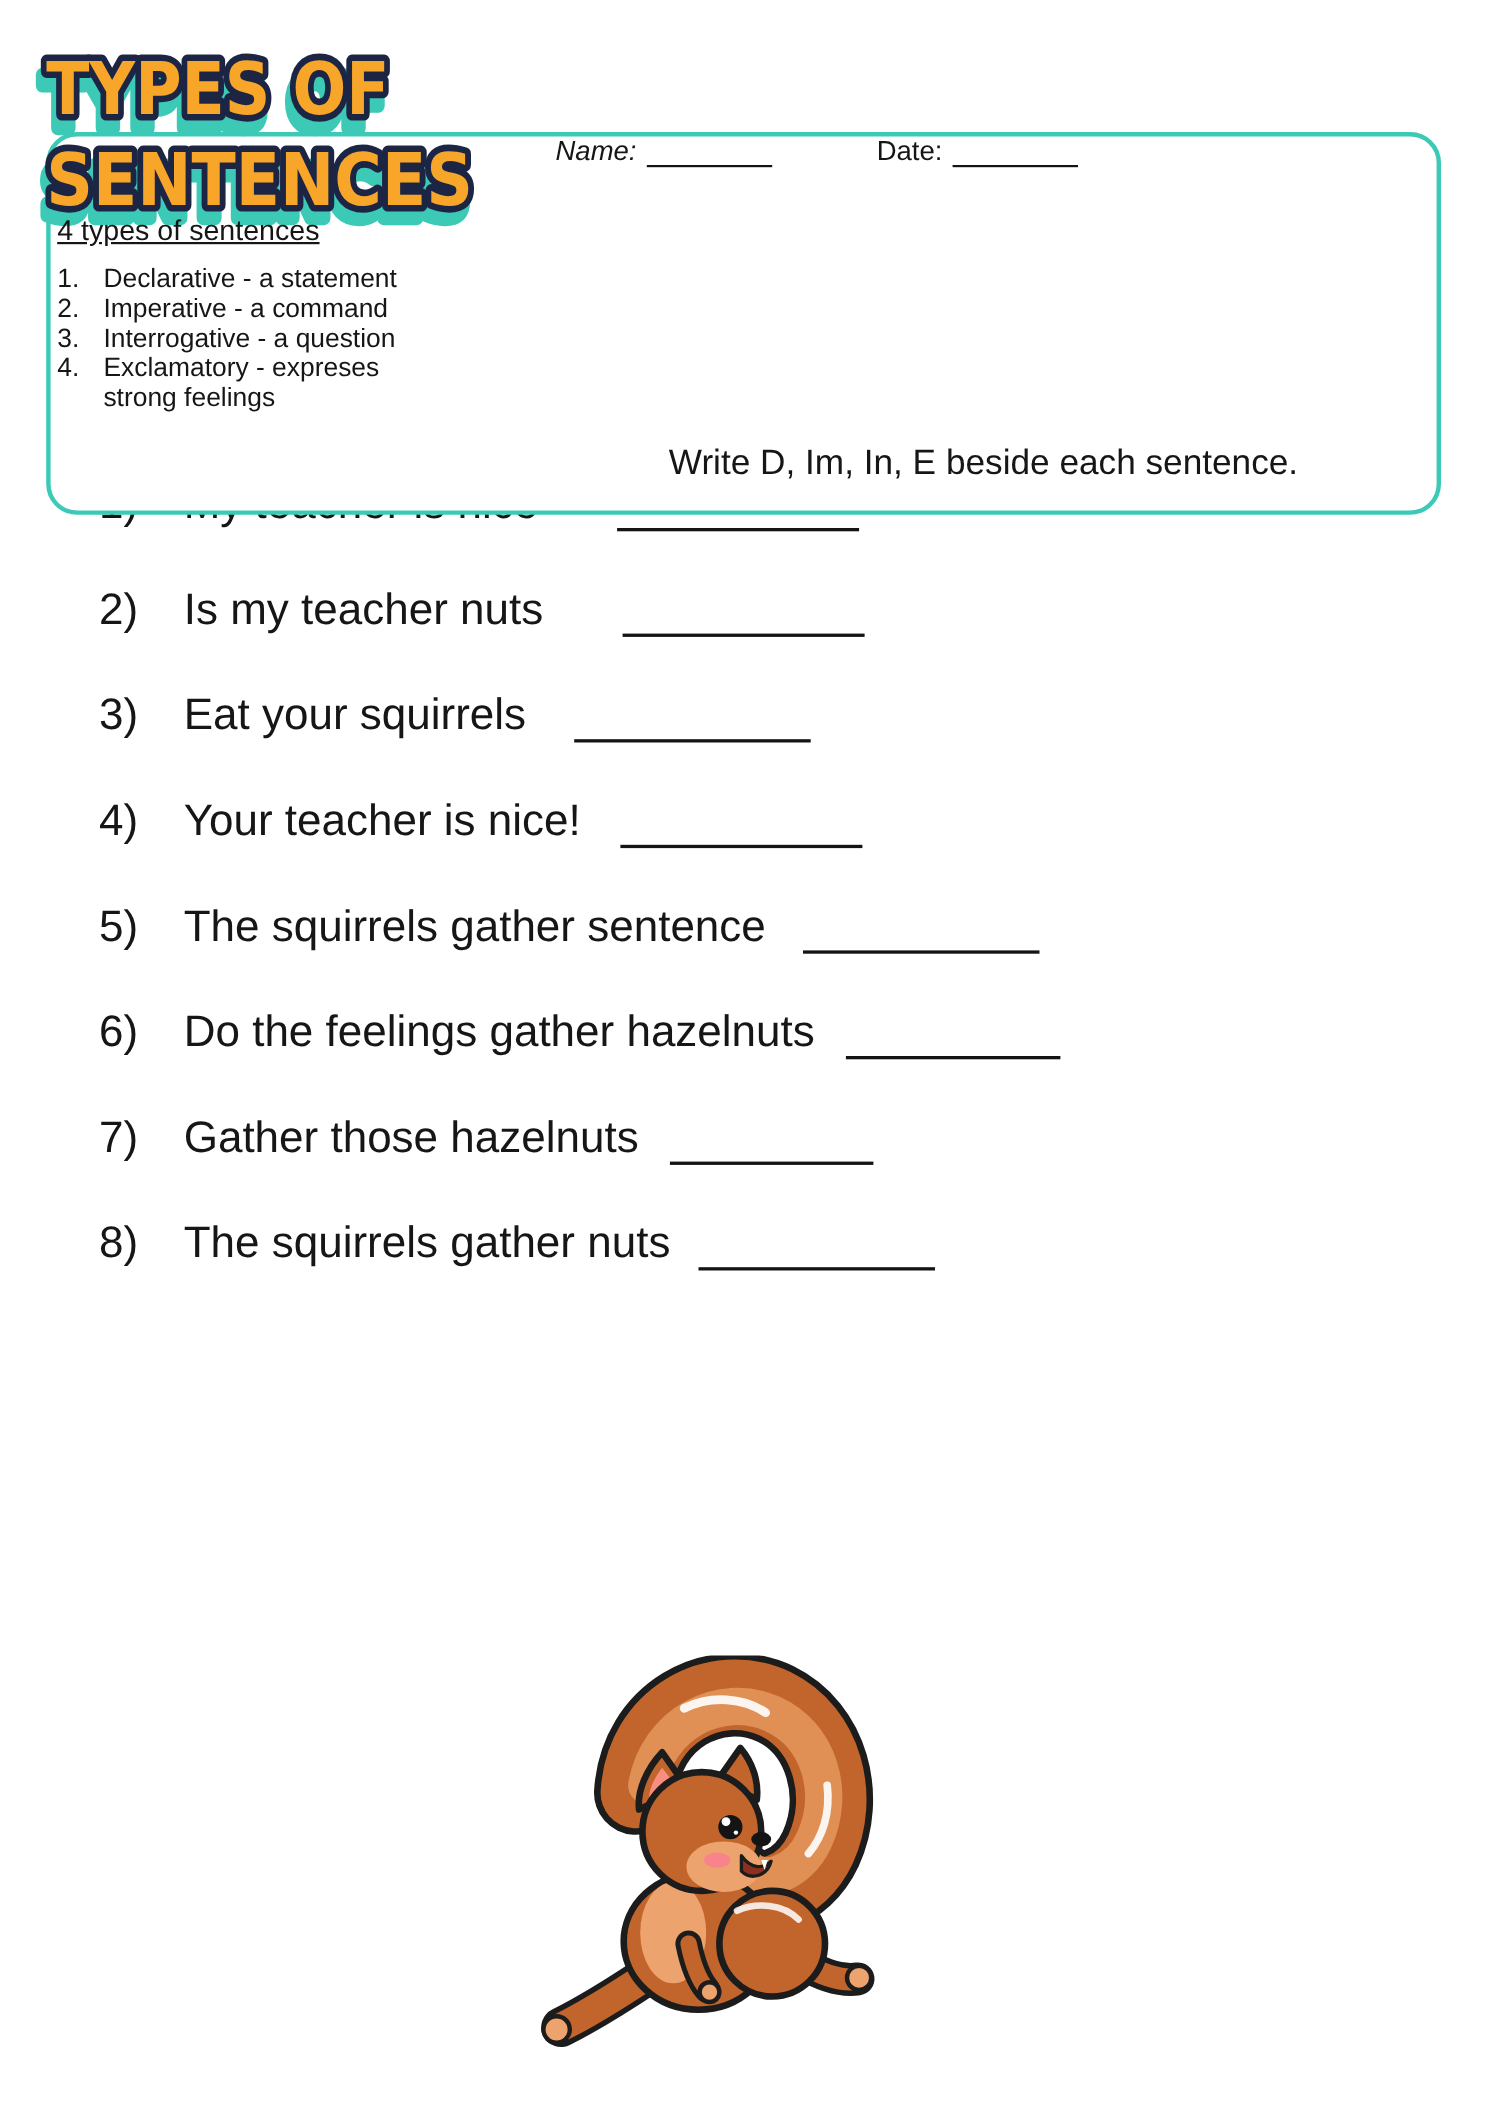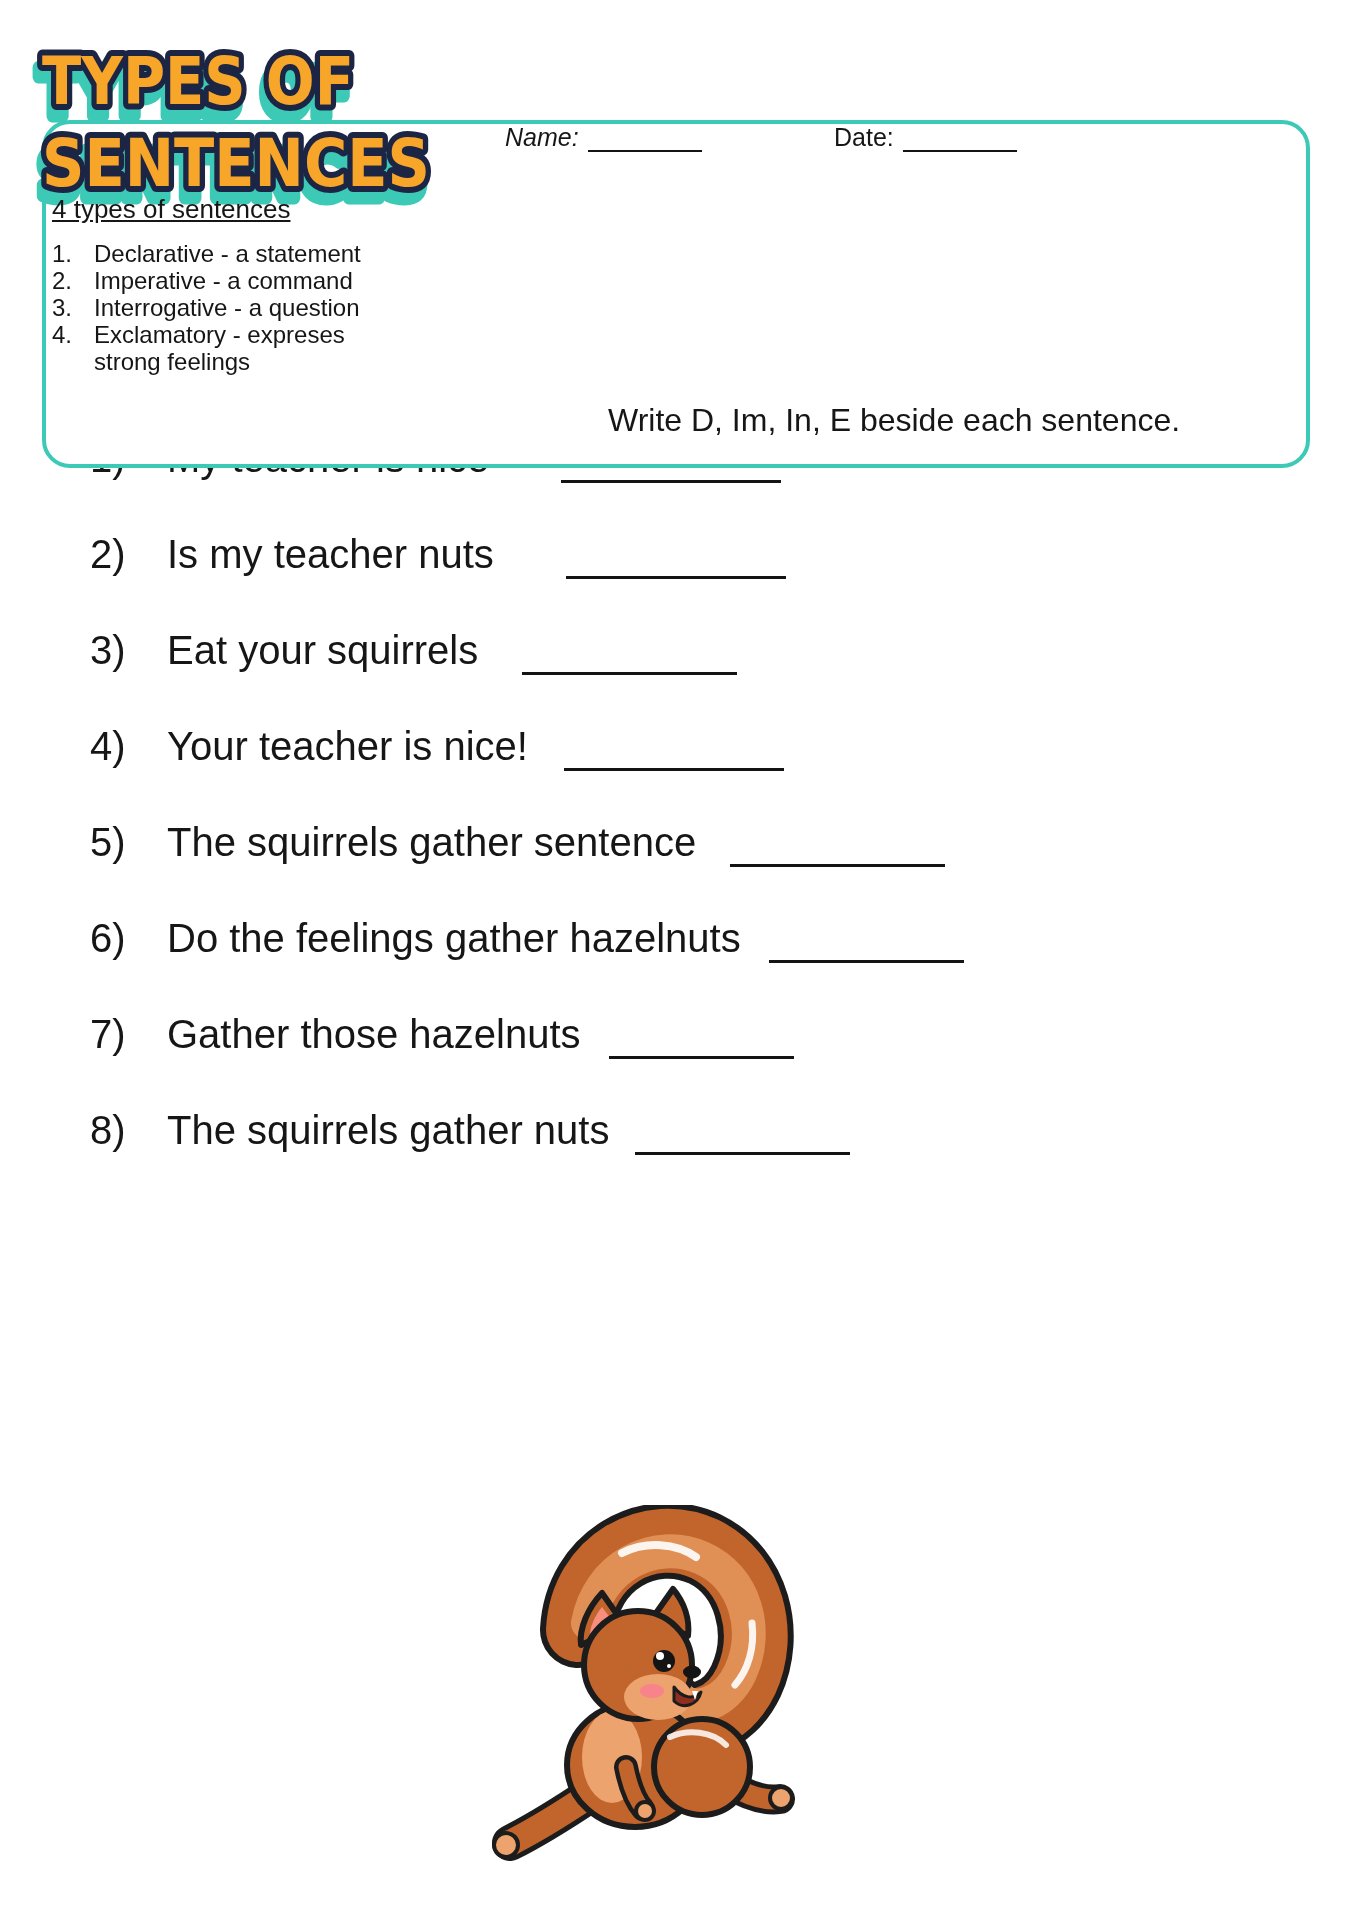--- a/index.html
+++ b/index.html
@@ -11,21 +11,21 @@
   
   .info-box {
     position:absolute; left:42px; top:120px; width:1268px; height:348px;
     border:4px solid #3CC9B6; border-radius:28px; box-sizing:border-box;
     background:#ffffff; z-index:1;
   }
   .title-svg { position:absolute; left:28px; top:28px; z-index:2; }
 
   .field-group { position:absolute; display:flex; align-items:flex-end; z-index:3; }
   .field-group.name { left:505px; top:122px;font-style:italic; }
-  .field-group.date { left:797px; top:122px;margin-left:37px; }
+  .field-group.date { left:797px; top:122px; }
   .field-label { font-size:25px; line-height:30px; }
   .field-line {
     display:inline-block; width:114px; height:26px; margin-left:9px;
     border-bottom:2.5px solid #141414;
   }
 
   .defs-heading { position:absolute; left:52px; top:194px; font-size:26px; z-index:3;text-decoration:underline; }
   .defs-list { position:absolute; left:52px; top:240px; width:360px; z-index:3; }
   .def-item { display:flex; font-size:24px; line-height:27px; }
   .def-num { width:42px; flex:none; }

